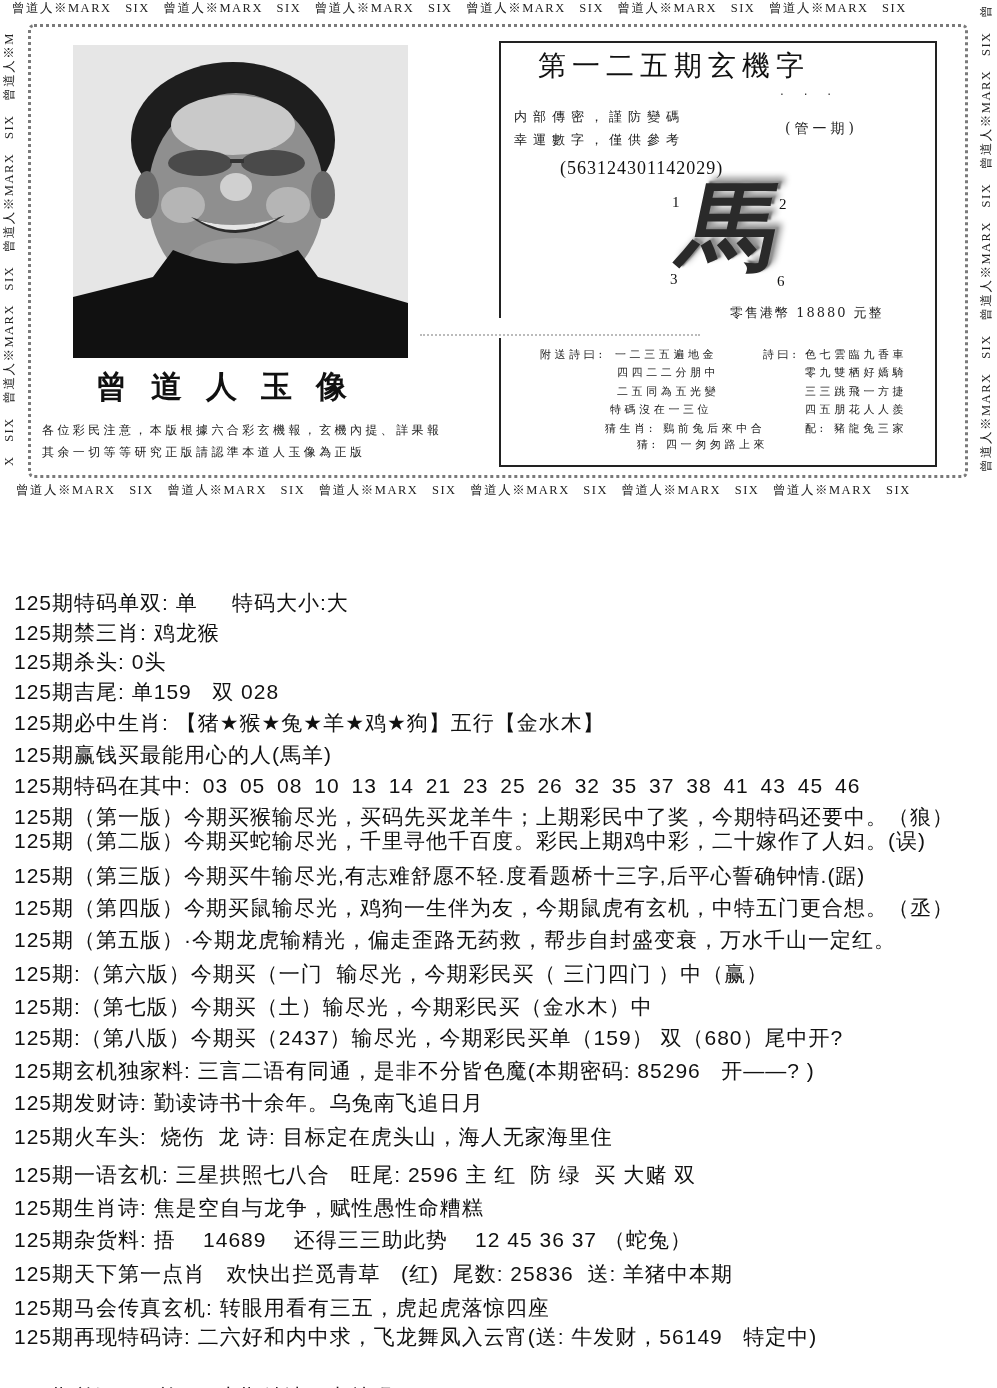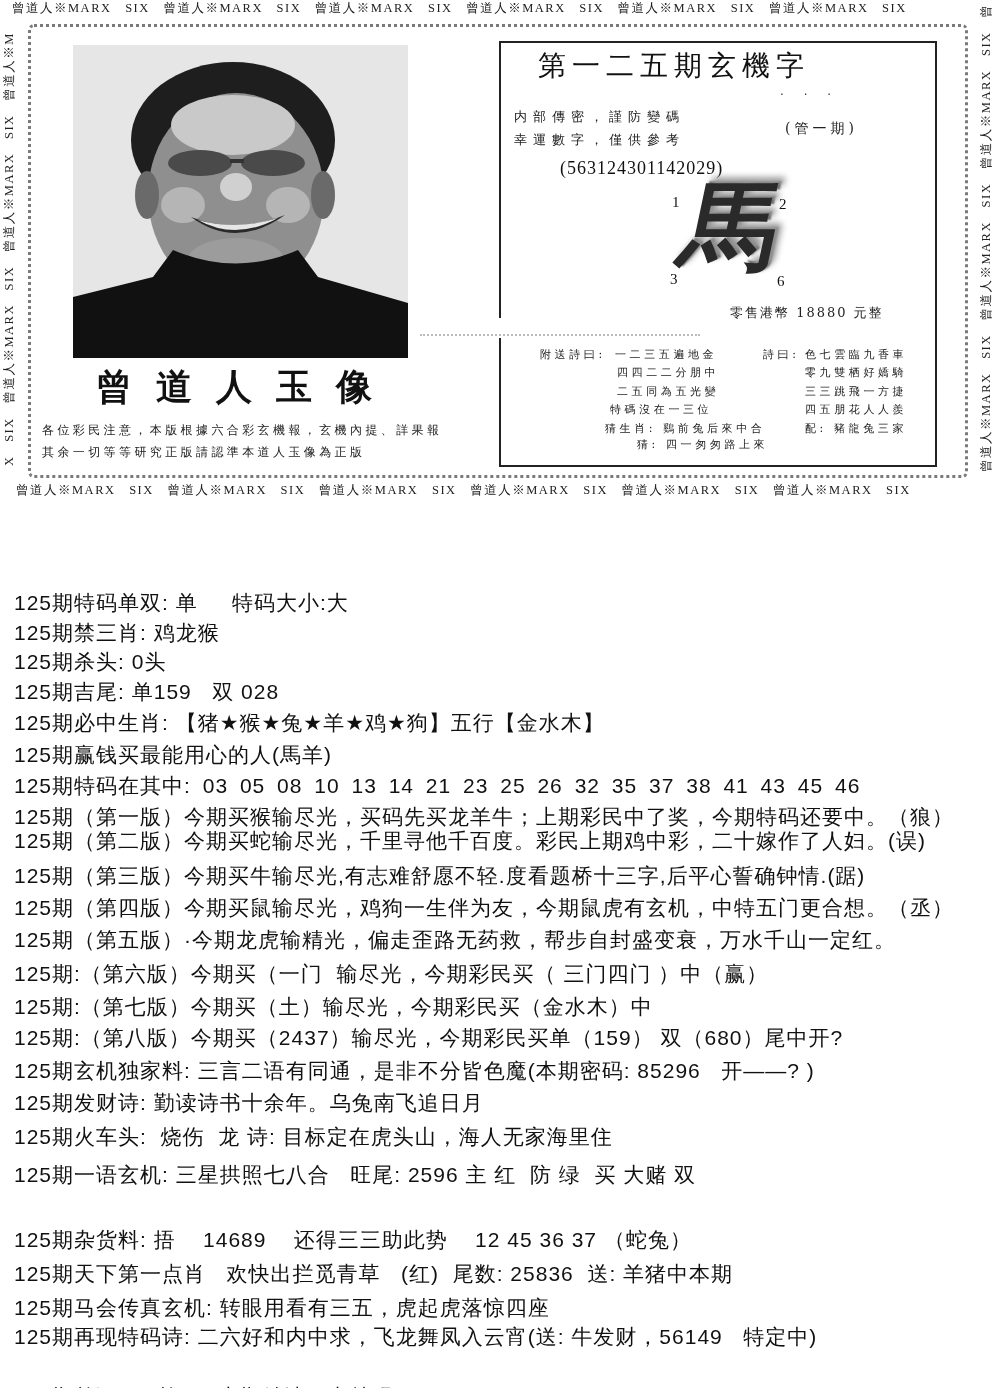--- a/index.html
+++ b/index.html
@@ -19,21 +19,21 @@
     transform: rotate(-90deg); transform-origin: top left; }
   .strip-right { left: 978px; top: 472px; width: 468px; height: 16px; overflow: hidden;
     transform: rotate(-90deg); transform-origin: top left; }
   .chain {
     position: absolute; left: 28px; top: 24px; width: 934px; height: 448px;
     border: 3px dotted #7a7a7a; border-radius: 6px;
   }
   
   .photo { position: absolute; left: 73px; top: 45px; width: 335px; height: 313px; }
   .caption {
-    position: absolute; left: 96px; top: 366px; width: 300px; font-size: 36px; font-weight: bold;
+    position: absolute; left: 96px; top: 366px; width: 300px; font-size: 31px; font-weight: bold;
     letter-spacing: 24px; white-space: nowrap; line-height: 40px;
     font-family: "DejaVu Serif", "Liberation Serif", serif; color: #111;
   }
   .notice {
     position: absolute; left: 42px; font-size: 12px; letter-spacing: 3.4px; white-space: nowrap;
     line-height: 14px; color: #222; font-family: "DejaVu Serif", serif;
   }
   
   .box { position: absolute; left: 499px; top: 41px; width: 434px; height: 422px; border: 2px solid #222; }
   .box-gap { position: absolute; left: 496px; top: 318px; width: 8px; height: 20px; background: #fff; }
@@ -163,19 +163,20 @@
   <div class="line" style="top:823px">125期（第三版）今期买牛输尽光,有志难舒愿不轻.度看题桥十三字,后平心誓确钟情.(踞)</div>
   <div class="line" style="top:855px">125期（第四版）今期买鼠输尽光，鸡狗一生伴为友，今期鼠虎有玄机，中特五门更合想。（丞）</div>
   <div class="line" style="top:887px">125期（第五版）·今期龙虎输精光，偏走歪路无药救，帮步自封盛变衰，万水千山一定红。</div>
   <div class="line" style="top:921px">125期:（第六版）今期买（一门  输尽光，今期彩民买（ 三门四门 ）中（赢）</div>
   <div class="line" style="top:954px">125期:（第七版）今期买（土）输尽光，今期彩民买（金水木）中</div>
   <div class="line" style="top:985px">125期:（第八版）今期买（2437）输尽光，今期彩民买单（159） 双（680）尾中开?</div>
   <div class="line" style="top:1018px">125期玄机独家料: 三言二语有同通，是非不分皆色魔(本期密码: 85296   开——? )</div>
   <div class="line" style="top:1050px">125期发财诗: 勤读诗书十余年。乌兔南飞追日月</div>
   <div class="line" style="top:1084px">125期火车头:  烧伤  龙 诗: 目标定在虎头山，海人无家海里住</div>
   <div class="line" style="top:1122px">125期一语玄机: 三星拱照七八合   旺尾: 2596 主 红  防 绿  买 大赌 双</div>
+  <div class="line" style="top:1155px">125期生肖诗: 焦是空自与龙争，赋性愚性命糟糕</div>
   <div class="line" style="top:1187px">125期杂货料: 捂    14689    还得三三助此势    12 45 36 37 （蛇兔）</div>
   <div class="line" style="top:1221px">125期天下第一点肖   欢快出拦觅青草   (红)  尾数: 25836  送: 羊猪中本期</div>
   <div class="line" style="top:1255px">125期马会传真玄机: 转眼用看有三五，虎起虎落惊四座</div>
   <div class="line" style="top:1284px">125期再现特码诗: 二六好和内中求，飞龙舞凤入云宵(送: 牛发财，56149   特定中)</div>
   <div class="line ws-nums2" style="top:1344px">125期单双王: 单    本期精选不出特码: 02 14 22 24 38 39 44 47</div>
 
 </div>
 
 </body></html>

